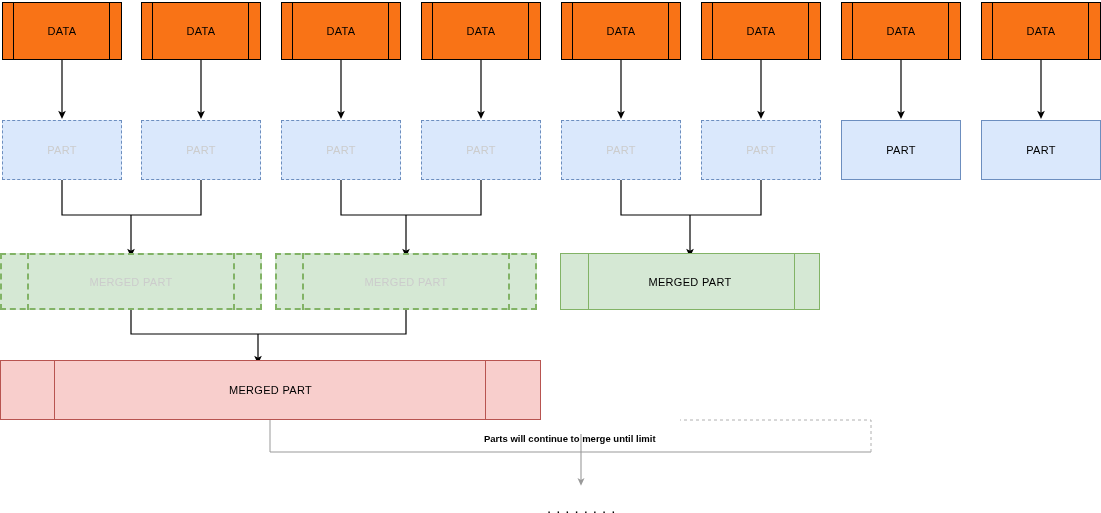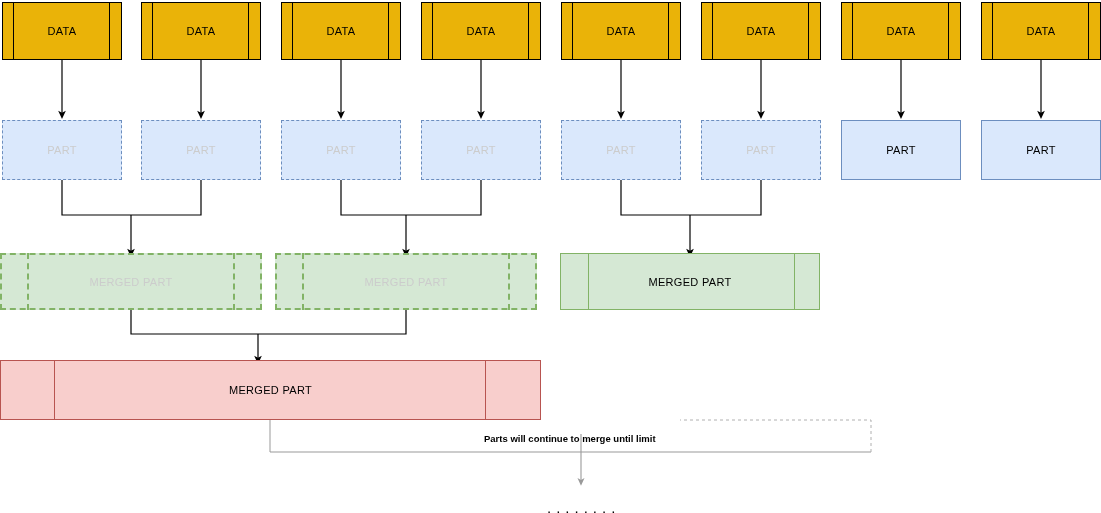--- a/index.html
+++ b/index.html
@@ -3,21 +3,21 @@
 <meta charset="utf-8">
 <style>
   html,body{margin:0;padding:0;background:#ffffff;}
   body{font-family:"Liberation Sans",sans-serif;}
   #canvas{position:relative;width:1101px;height:513px;overflow:hidden;background:#ffffff;}
 
   .node{position:absolute;box-sizing:border-box;display:flex;align-items:center;justify-content:center;
         font-size:11px;letter-spacing:.3px;text-align:center;}
 
   
-  .data-box{background:#eab308;border:1.3px solid #000000;color:#000000;}
+  .data-box{background:#f97316;border:1.3px solid #000000;color:#000000;}
   .data-box .divider{position:absolute;top:0;bottom:0;width:0;border-left:1.3px solid #000000;}
 
   
   .part-ghost{background:#dae8fc;border:1.6px dashed #6c8ebf;color:#cccccc;}
   .part-solid{background:#dae8fc;border:1.4px solid #6c8ebf;color:#000000;}
 
   
   .merged-ghost{background:#d5e8d4;border:2px dashed #82b366;color:#cccccc;}
   .merged-ghost .divider{position:absolute;top:-2px;bottom:-2px;width:0;border-left:2px dashed #82b366;}
   .merged-solid{background:#d5e8d4;border:1.4px solid #82b366;color:#000000;}

